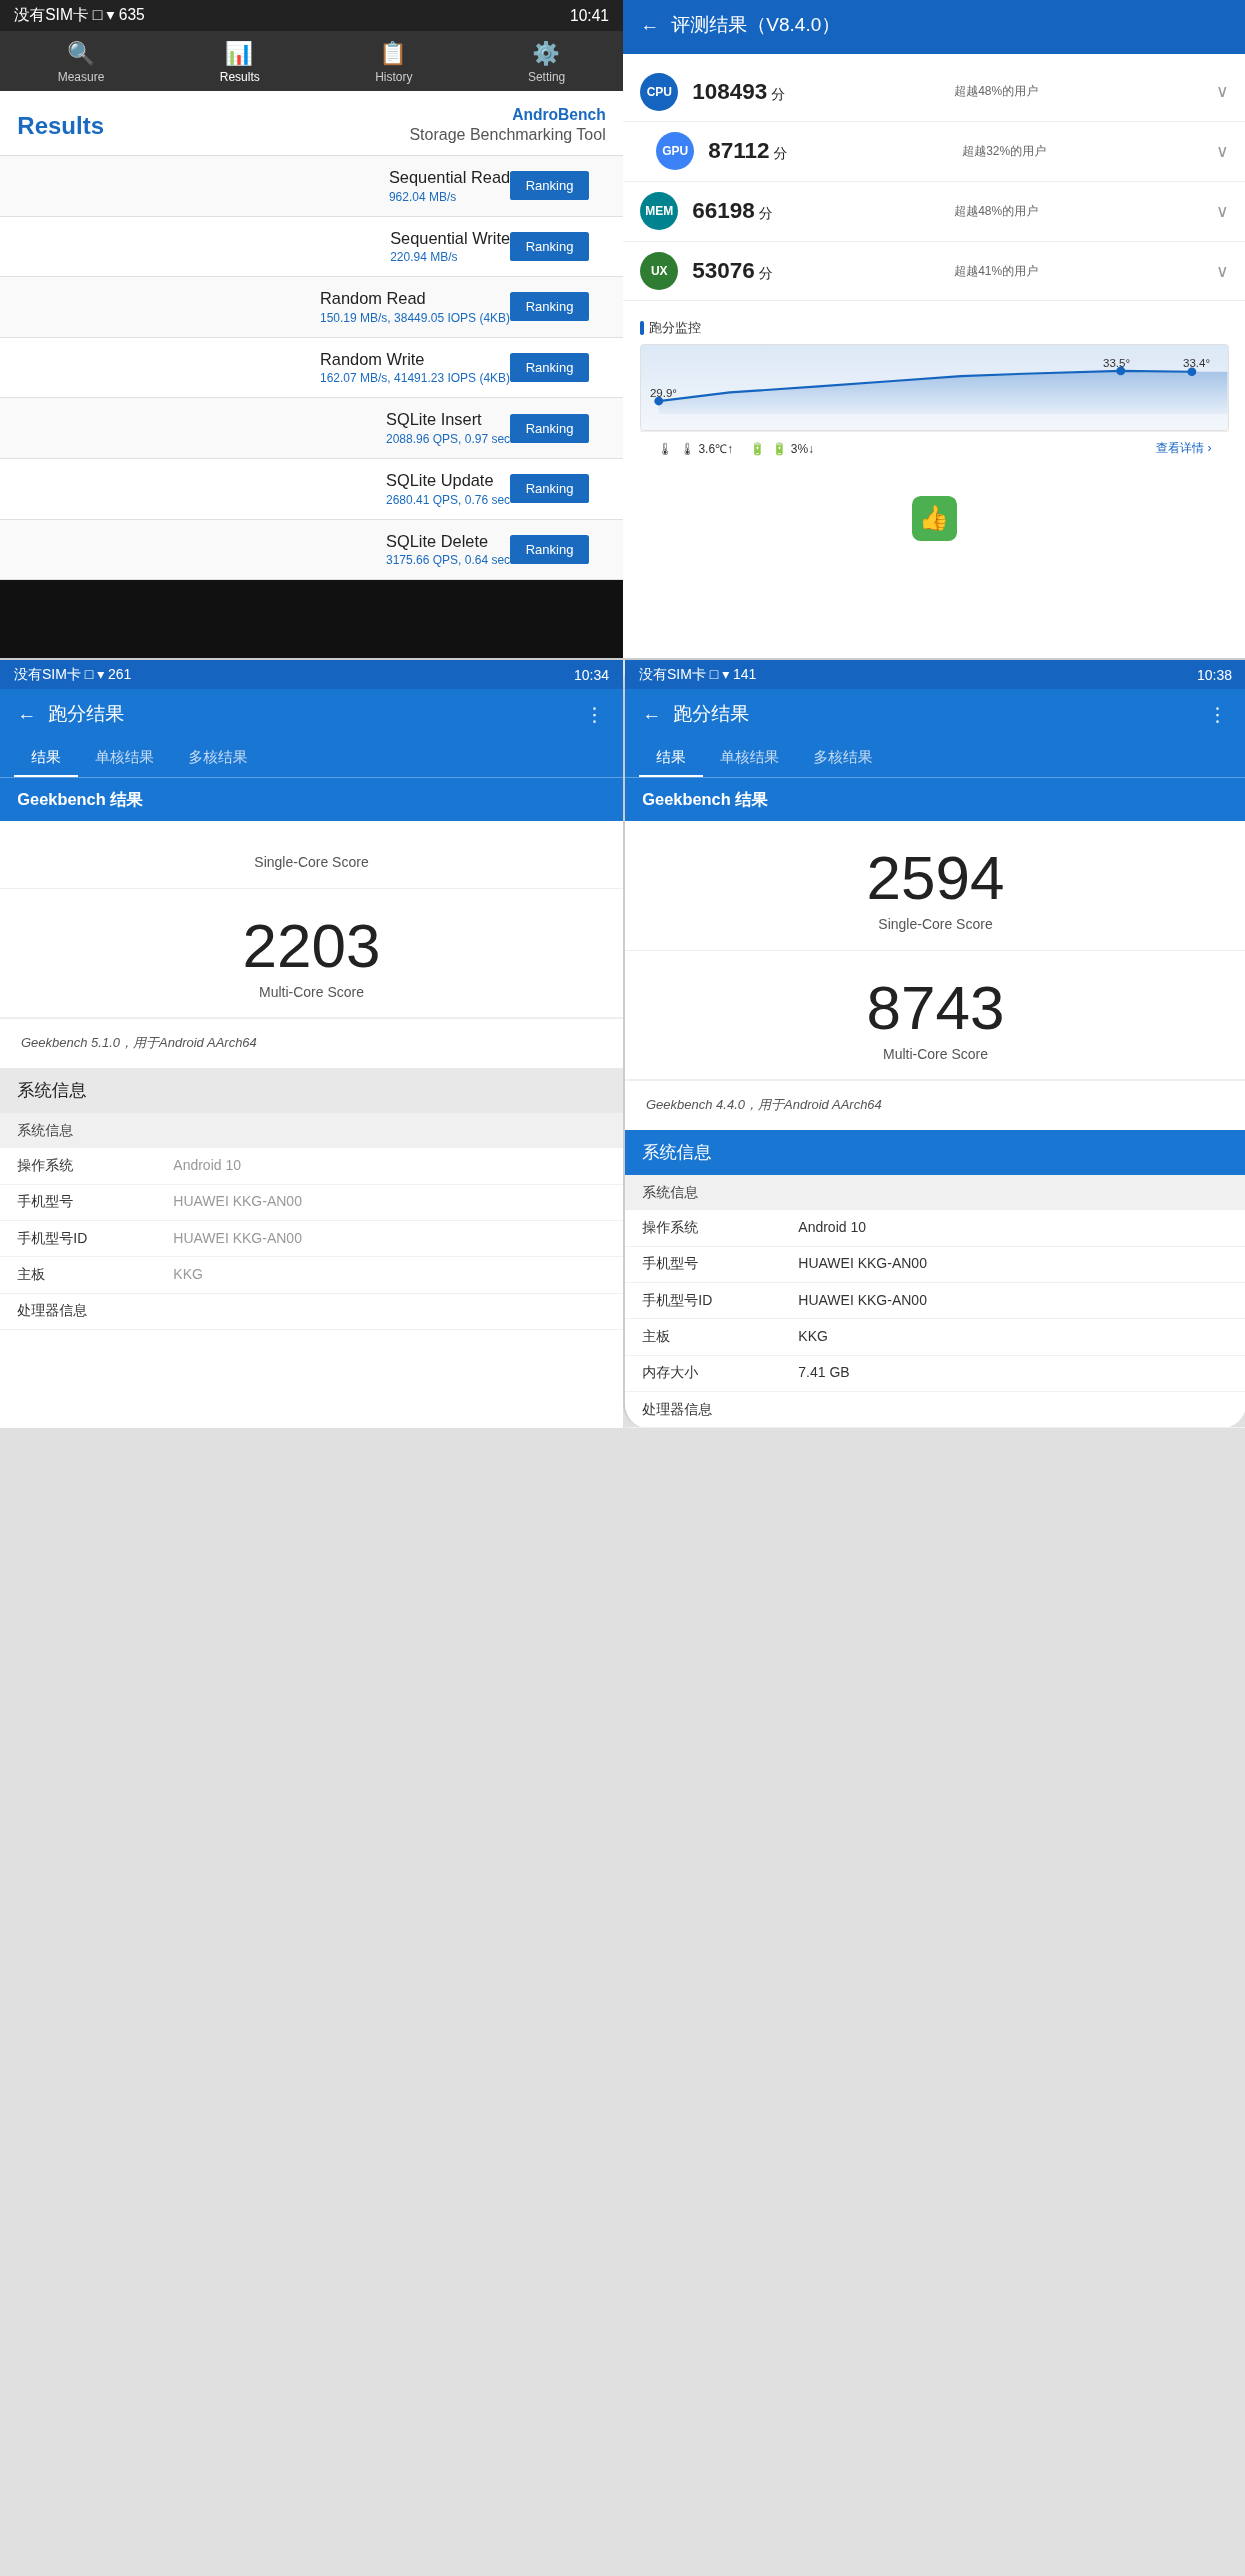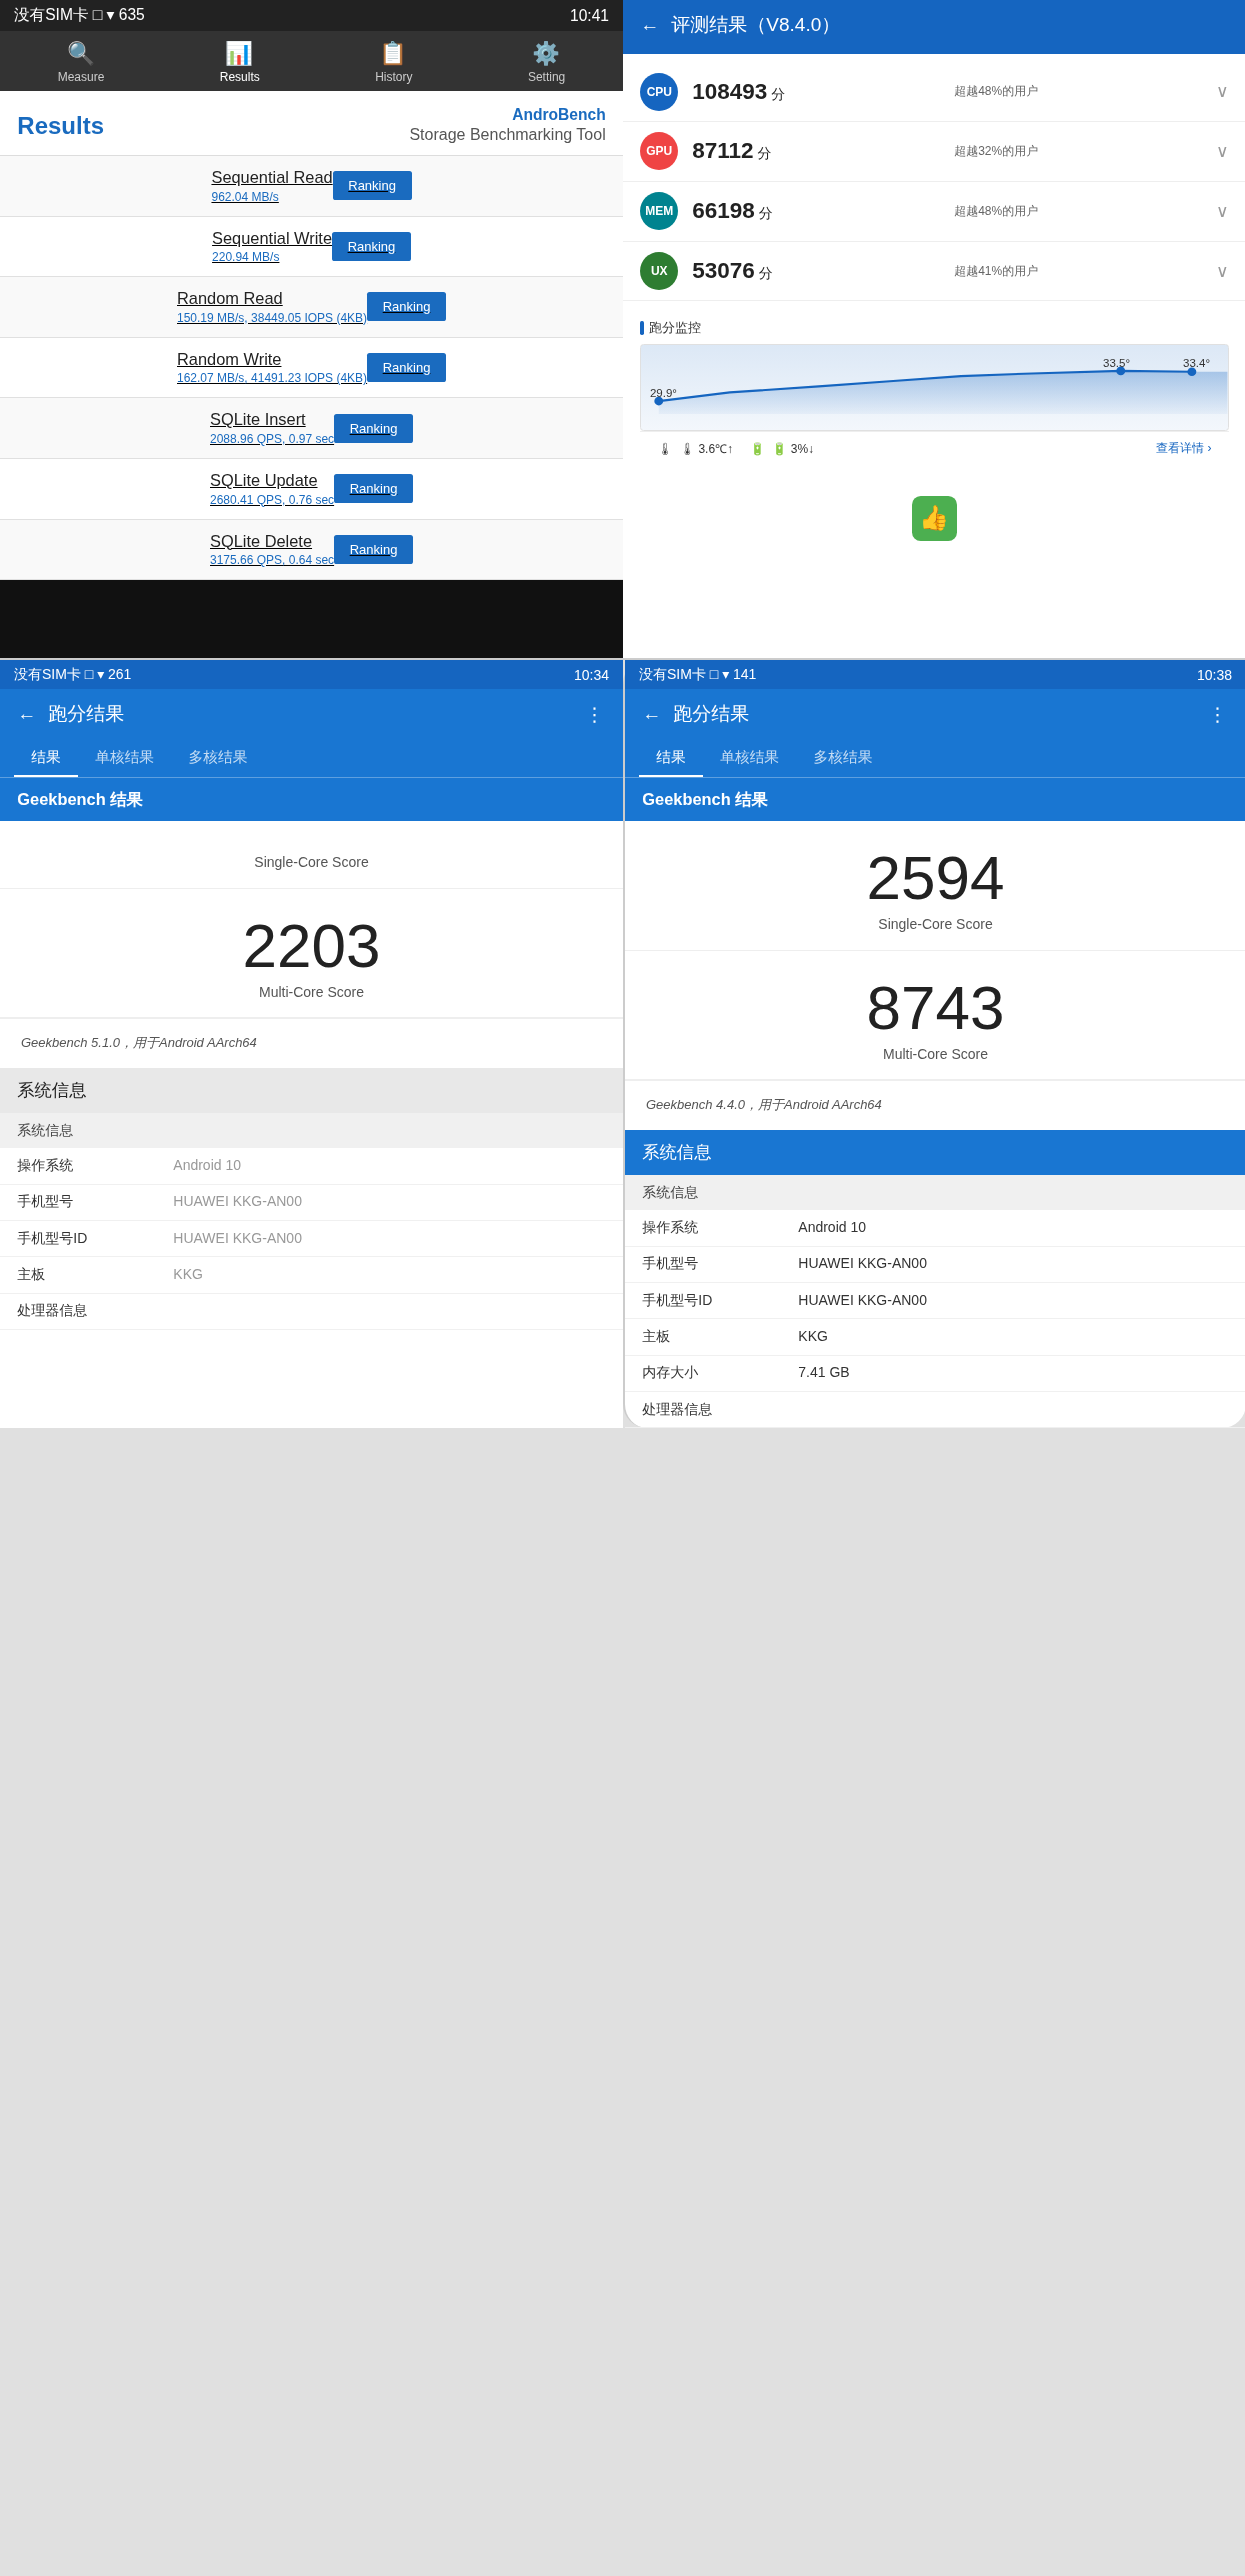--- a/index.html
+++ b/index.html
@@ -12,42 +12,42 @@
     .andro-panel { background: #f5f5f5; }
     .andro-statusbar { background: #222; color: #fff; font-size: 15.6px; padding: 5.2px 14px; display: flex; justify-content: space-between; align-items: center; height: 31px; }
     .andro-navbar { background: #333; display: flex; justify-content: space-around; padding: 8.7px 0 7px; }
     .andro-navitem { display: flex; flex-direction: column; align-items: center; color: #ccc; font-size: 12px; gap: 3.5px; cursor: pointer; }
     .andro-navitem.active { color: #fff; }
     .andro-navicon { font-size: 22.5px; }
     .andro-header { display: flex; justify-content: space-between; align-items: center; padding: 14px 17.3px 8.7px; background: #fff; border-bottom: 0.9px solid #ddd; }
     .andro-header-title { color: #1a6bbf; font-size: 24px; font-weight: bold; }
     .andro-logo { color: #333; font-size: 11.2px; text-align: right; line-height: 1.3; }
     .andro-logo span { color: #1a6bbf; font-weight: bold; font-size: 14px; margin-left: 36px; }
-    .bench-row { display: flex; justify-content: center; align-items: center; padding: 12px 8px; border-bottom: 0.9px solid #e0e0e0; background: #fff; text-decoration: underline; }
+    .bench-row { display: flex; justify-content: flex-end; align-items: center; padding: 12px 34px; border-bottom: 0.9px solid #e0e0e0; background: #fff; }
     .bench-row:nth-child(odd) { background: #f9f9f9; }
     .bench-name { font-size: 16.4px; color: #222; font-weight: 500; }
     .bench-sub { font-size: 12px; color: #1a6bbf; margin-top: 2.6px; }
     .ranking-btn { background: #1a6bbf; color: #fff; border: none; padding: 7px 15.6px; font-size: 13px; border-radius: 2.6px; cursor: pointer; }
     .andro-black { background: #111; height: 78px; }
 
     
     .antutu-panel { background: #fff; }
     .antutu-statusbar { background: #1565c0; color: #fff; font-size: 15.6px; padding: 5.2px 14px; display: flex; justify-content: space-between; align-items: center; height: 31px; }
     .antutu-header { background: #1565c0; color: #fff; padding: 12px 17.3px 15.6px; display: flex; align-items: center; gap: 12px; }
     .antutu-back { font-size: 19px; cursor: pointer; }
     .antutu-title { font-size: 19px; }
     .antutu-score-block { background: #1565c0; color: #fff; text-align: center; padding: 8.7px 17.3px 21px; }
     .antutu-device { font-size: 17.3px; margin-bottom: 5.2px; }
     .antutu-score { font-size: 55px; font-weight: bold; margin-bottom: 3.5px; }
     .antutu-percentile { font-size: 14px; opacity: 0.85; }
     .antutu-scores-area { background: #fff; padding: 8.7px 0; }
     .antutu-score-row { display: flex; align-items: center; padding: 10.4px 17.3px; border-bottom: 0.9px solid #eee; }
     .antutu-badge { width: 38px; height: 38px; border-radius: 50%; display: flex; align-items: center; justify-content: center; font-size: 12px; font-weight: bold; color: #fff; margin-right: 14px; flex-shrink: 0; }
     .badge-cpu { background: #1565c0; }
-    .badge-gpu { background: #ef4444; }
+    .badge-gpu { background: #3b82f6; margin-left: 16px; }
     .badge-mem { background: #00838f; }
     .badge-ux { background: #2e7d32; }
     .antutu-score-val { font-size: 22.5px; font-weight: bold; color: #222; flex: 1; }
     .antutu-score-val span { font-size: 14px; font-weight: normal; }
     .antutu-sub { font-size: 12px; color: #666; flex: 1; }
     .antutu-chevron { font-size: 17.3px; color: #999; }
     .antutu-chart-section { padding: 8.7px 17.3px 12px; }
     .chart-title { font-size: 13px; color: #333; margin-bottom: 7px; display: flex; align-items: center; gap: 5.2px; }
     .chart-title::before { content: ''; display: inline-block; width: 3.5px; height: 14px; background: #1565c0; border-radius: 1.7px; }
     .chart-area { height: 87px; background: linear-gradient(to bottom, rgba(21,101,192,0.15), rgba(21,101,192,0.05)); border: 0.9px solid #e0e0e0; border-radius: 3.5px; position: relative; overflow: hidden; }

